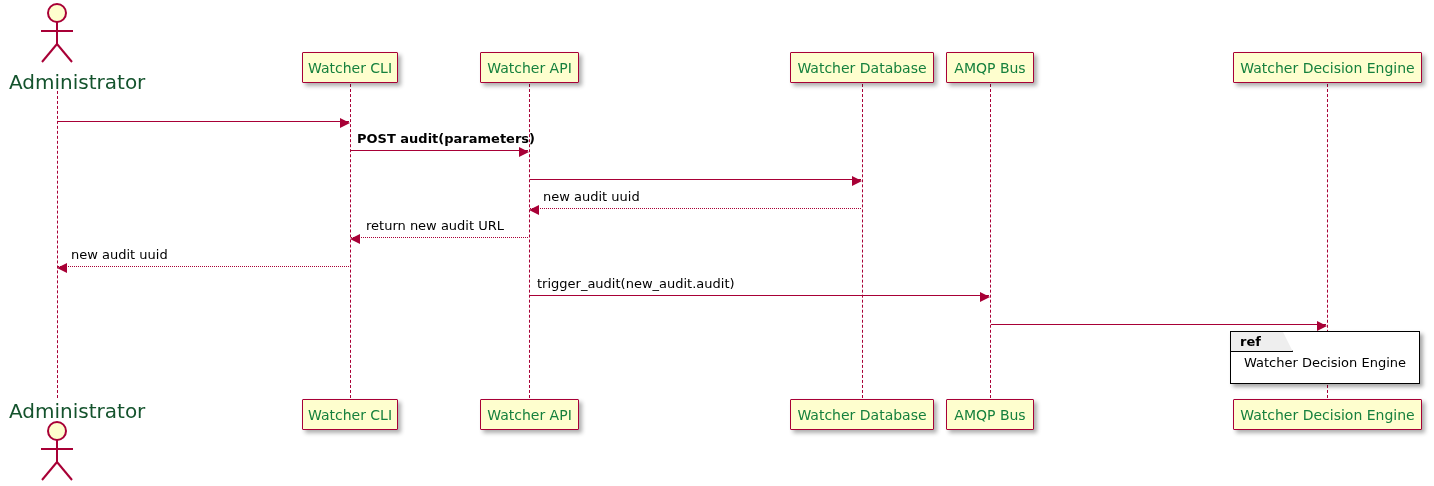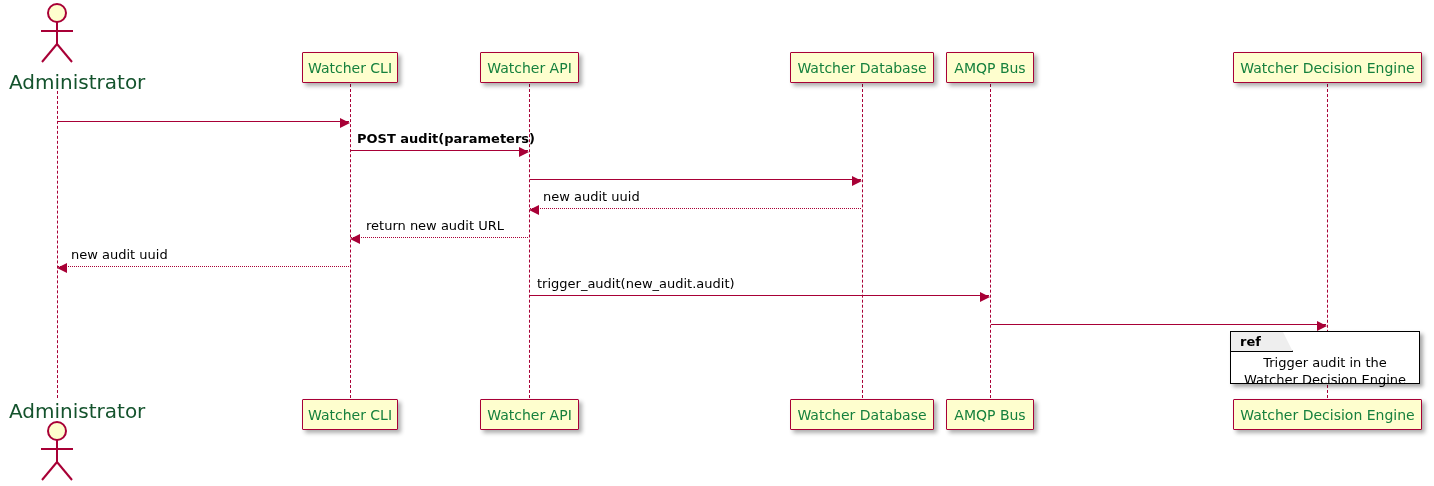--- a/index.html
+++ b/index.html
@@ -219,18 +219,17 @@
   </div>
   <div class="msg-label" style="left:537px; top:276px;">trigger_audit(new_audit.audit)</div>
 
   <div class="msg solid" style="left:991px; top:324px; width:335px;">
     <span class="arrowhead right"></span>
   </div>
 
   <div class="ref-box" style="left:1230px; top:331px; width:190px; height:53px;">
     <div class="ref-tab" style="width:62px;">ref</div>
     <div class="ref-body">
-      <div>Trigger audit in the</div>
       <div>Watcher Decision Engine</div>
     </div>
   </div>
 
 </div>
 
 </body></html>

